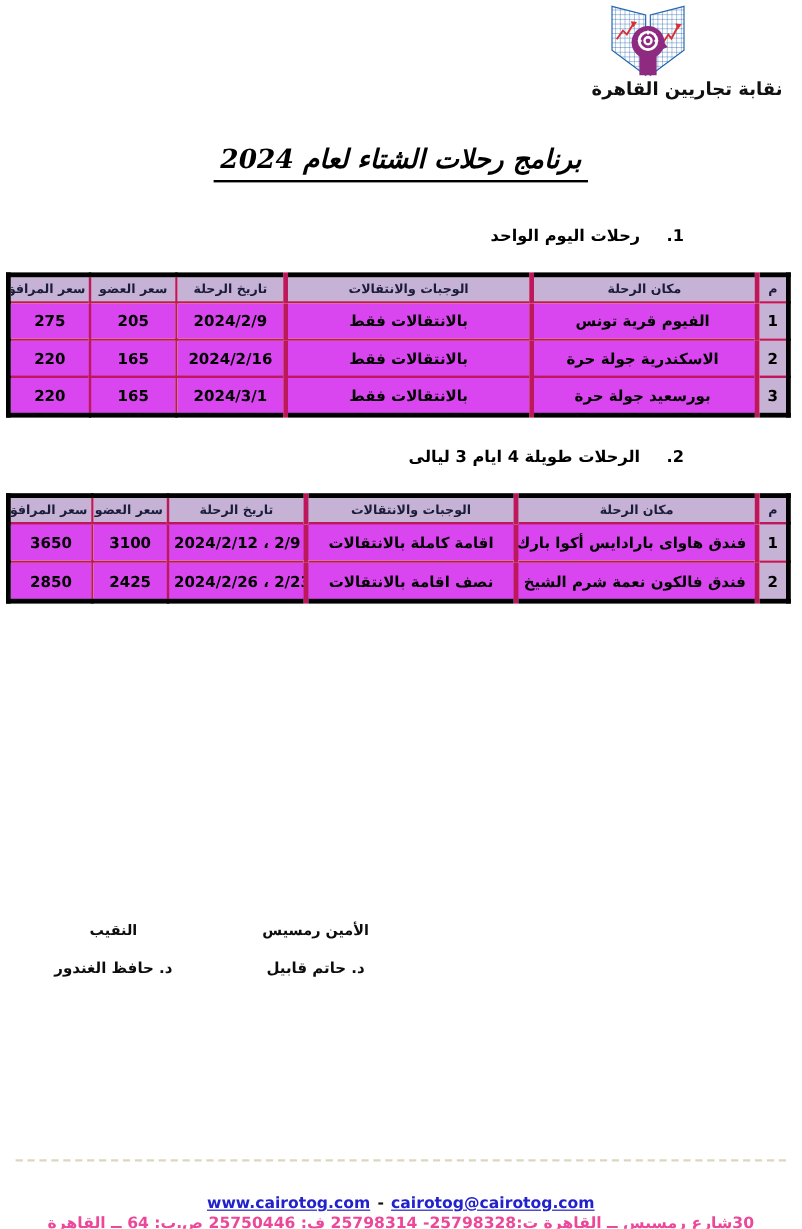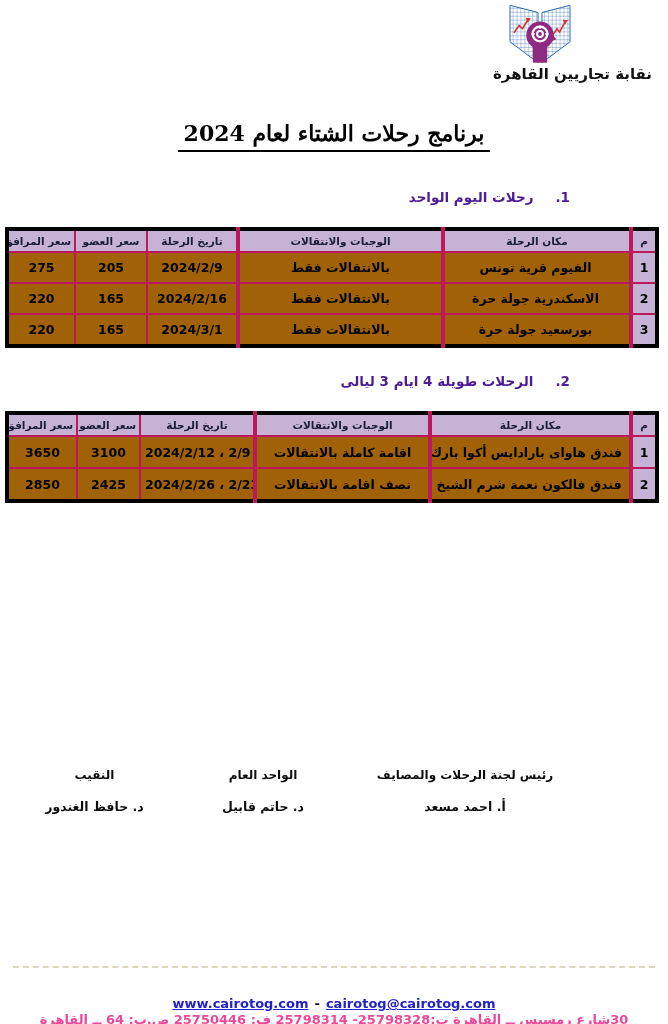--- a/index.html
+++ b/index.html
@@ -6,37 +6,37 @@
   body{width:668px;height:1024px;position:relative;font-family:"DejaVu Sans",sans-serif;color:#000;overflow:hidden;}
   .page{position:absolute;inset:0;}
 
   
   .logo-block{position:absolute;top:4px;left:428px;width:224px;text-align:right;}
   .logo-svg{display:block;margin:0 auto;}
   .org-name{font-size:15px;font-weight:bold;color:#111;margin-top:1px;letter-spacing:0;}
 
   
   .doc-title-wrap{position:absolute;top:120px;left:0;width:100%;text-align:center;}
-  .doc-title{display:inline-block;font-family:"DejaVu Serif",serif;font-weight:bold;
+  .doc-title{display:inline-block;font-family:"DejaVu Serif",serif;font-style:italic;font-weight:bold;
     font-size:22px;border-bottom:2.5px solid #000;padding:0 6px 4px 6px;}
 
   
-  .section-heading{position:absolute;right:98px;font-size:13.5px;font-weight:bold;color:#4c1d95;}
+  .section-heading{position:absolute;right:98px;font-size:13.5px;font-weight:bold;color:#000000;}
   .sec1{top:189px;}
   .sec2{top:373px;}
   .section-heading .num{margin-left:22px;}
 
   
   .tbl-wrap{position:absolute;left:9px;width:650px;}
   .tw1{top:227px;}
   .tw2{top:411px;}
   table{border-collapse:collapse;table-layout:fixed;width:650px;border:4px solid #000;}
   th,td{border:2px solid #be185d;overflow:hidden;white-space:nowrap;}
   th{background:#C5B2D4;font-size:10.5px;font-weight:bold;color:#1b1b3a;height:18px;padding:1px 3px;text-align:center;}
-  td{background:#a16207;font-size:12.5px;font-weight:bold;padding:1px 4px;text-align:center;vertical-align:middle;}
+  td{background:#d946ef;font-size:12.5px;font-weight:bold;padding:1px 4px;text-align:center;vertical-align:middle;}
   .tw1 td{height:27px;}
   .tw2 td{height:28px;}
   td.c-num{background:#C5B2D4;border-left-width:4px;}
   th.c-num{border-left-width:4px;}
   .c-meals{border-left-width:4px;border-right-width:4px;}
   td.c-place{text-align:center;padding-right:7px;}
   td.c-date{direction:ltr;}
 
   
   .signatures{position:absolute;top:768px;left:0;width:100%;height:70px;}
@@ -182,26 +182,22 @@
         <td class="c-meals">نصف اقامة بالانتقالات</td>
         <td class="c-date">2024/2/26 ، 2/23</td>
         <td class="c-member">2425</td>
         <td class="c-escort">2850</td>
       </tr>
     </tbody>
       </table>
   </div>
 
   <div class="signatures">
-    <div class="sig sig-1">
-      <div class="sig-title">رئيس لجنة الرحلات والمصايف</div>
-      <div class="sig-name">أ.  احمد مسعد</div>
-    </div>
     <div class="sig sig-2">
-      <div class="sig-title">الواحد العام</div>
+      <div class="sig-title">الأمين رمسيس</div>
       <div class="sig-name">د.  حاتم قابيل</div>
     </div>
     <div class="sig sig-3">
       <div class="sig-title">النقيب</div>
       <div class="sig-name">د.  حافظ الغندور</div>
     </div>
   </div>
 
   <div class="dashes"></div>
   <div class="footer-address">30شارع رمسيس  ــ القاهرة ت:25798328- 25798314 ف: 25750446 ص.ب: 64 ــ القاهرة</div>

